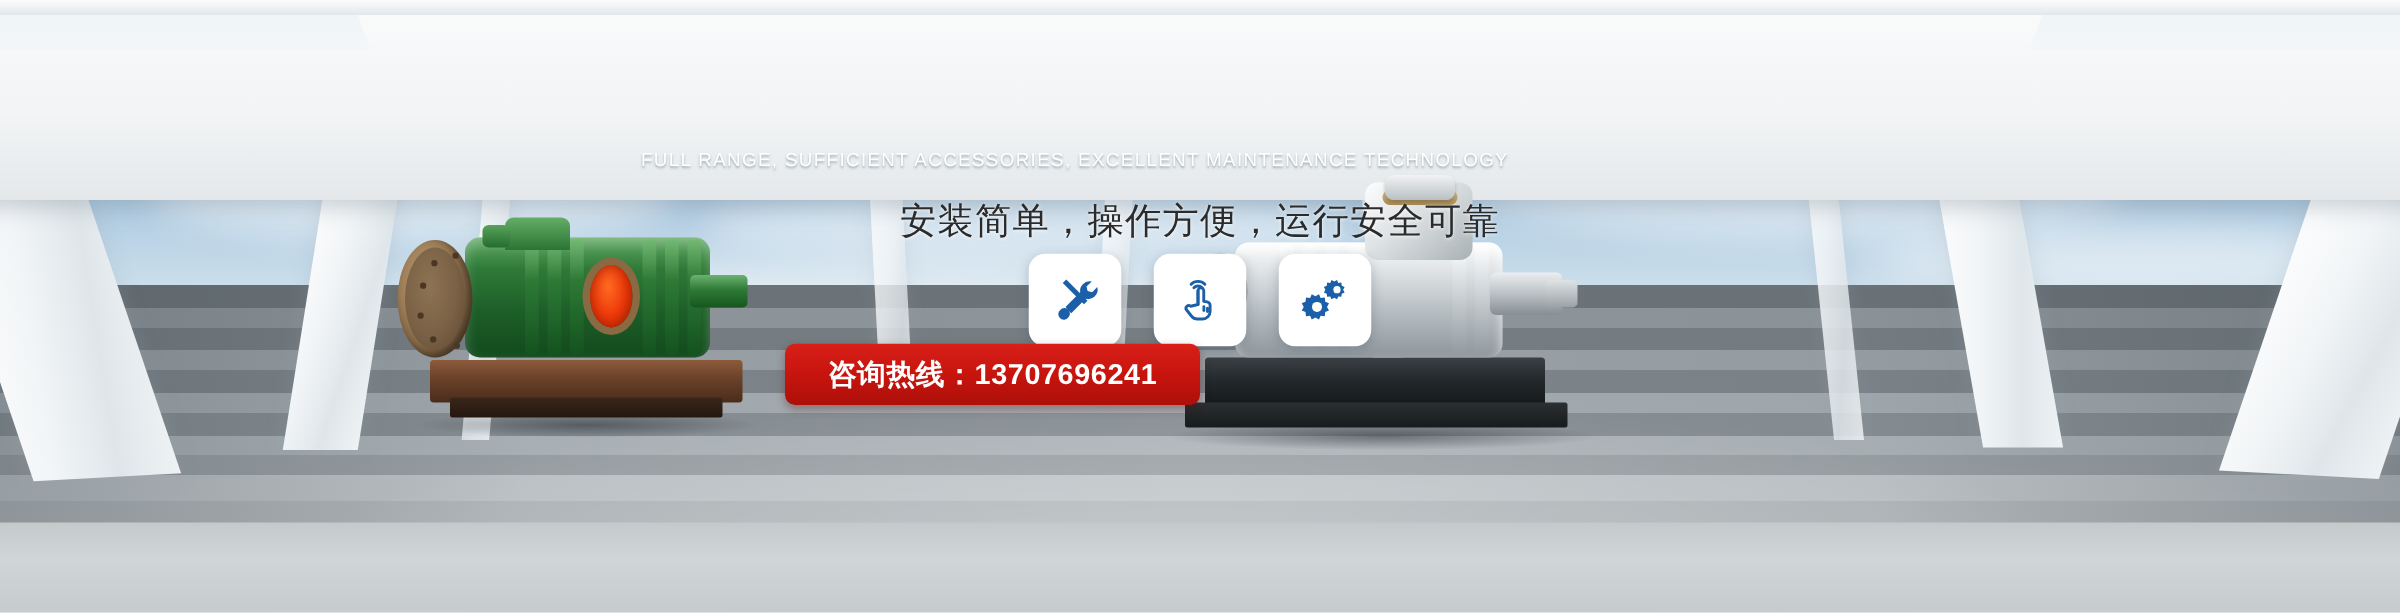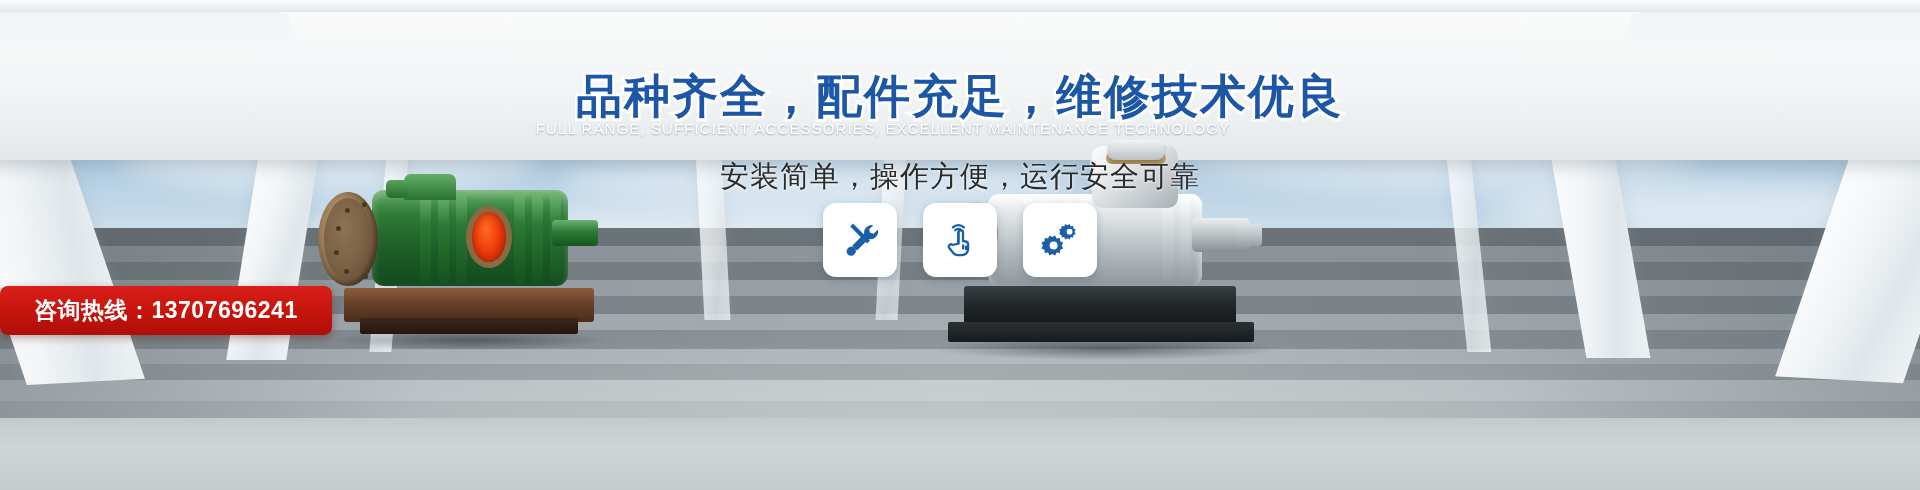--- a/index.html
+++ b/index.html
@@ -251,21 +251,20 @@
     text-shadow:0 2px 4px rgba(255,255,255,.9);
     white-space:nowrap;
   }
   .sub-en{
     position:absolute; left:0; top:120px; width:1720px;
     font-size:15px;
     letter-spacing:1.1px;
     color:#ffffff;
     text-shadow:0 1px 2px rgba(90,110,130,.55);
     white-space:nowrap;
-    padding-left:23px;
   }
   .sub-cn{
     position:absolute; left:0; top:157px; width:1920px;
     font-size:29px;
     letter-spacing:1px;
     color:#2b2b2b;
     text-shadow:0 1px 3px rgba(255,255,255,.85);
     white-space:nowrap;
   }
 
@@ -278,22 +277,22 @@
     width:74px; height:74px;
     background:#ffffff;
     border-radius:13px;
     box-shadow:0 3px 9px rgba(60,75,90,.28);
     display:flex; align-items:center; justify-content:center;
   }
   .tile svg{display:block;}
 
   
   .hotline-wrap{
-    position:absolute; left:0; top:286px; width:1588px;
-    display:flex; justify-content:flex-start;
+    position:absolute; left:0; top:275px; width:1588px;
+    display:flex; justify-content:center;
   }
   .hotline{
     background:linear-gradient(to bottom,#d81f18 0%,#c5140d 55%,#ad0f09 100%);
     border-radius:8px;
     padding:9px 34px;
     color:#ffffff;
     font-size:23px;
     font-weight:bold;
     letter-spacing:.5px;
     white-space:nowrap;
@@ -374,21 +373,20 @@
     <div class="pk-goldring"></div>
     <div class="pk-neck"></div>
     <div class="pk-tail"></div>
     <div class="pk-tail2"></div>
     <div class="pk-suction"></div>
     <div class="pk-suction-in"></div>
   </div>
 
   <div class="content">
 
-    <div class="headline">品种齐全，配件充足，维修技术优良</div>
 
     <div class="sub-en">FULL RANGE, SUFFICIENT ACCESSORIES, EXCELLENT MAINTENANCE TECHNOLOGY</div>
 
     <div class="sub-cn">安装简单，操作方便，运行安全可靠</div>
 
     <div class="tiles">
 
       <div class="tile">
         <span>
           <svg width="40" height="40" viewBox="0 0 40 40" aria-hidden="true">

